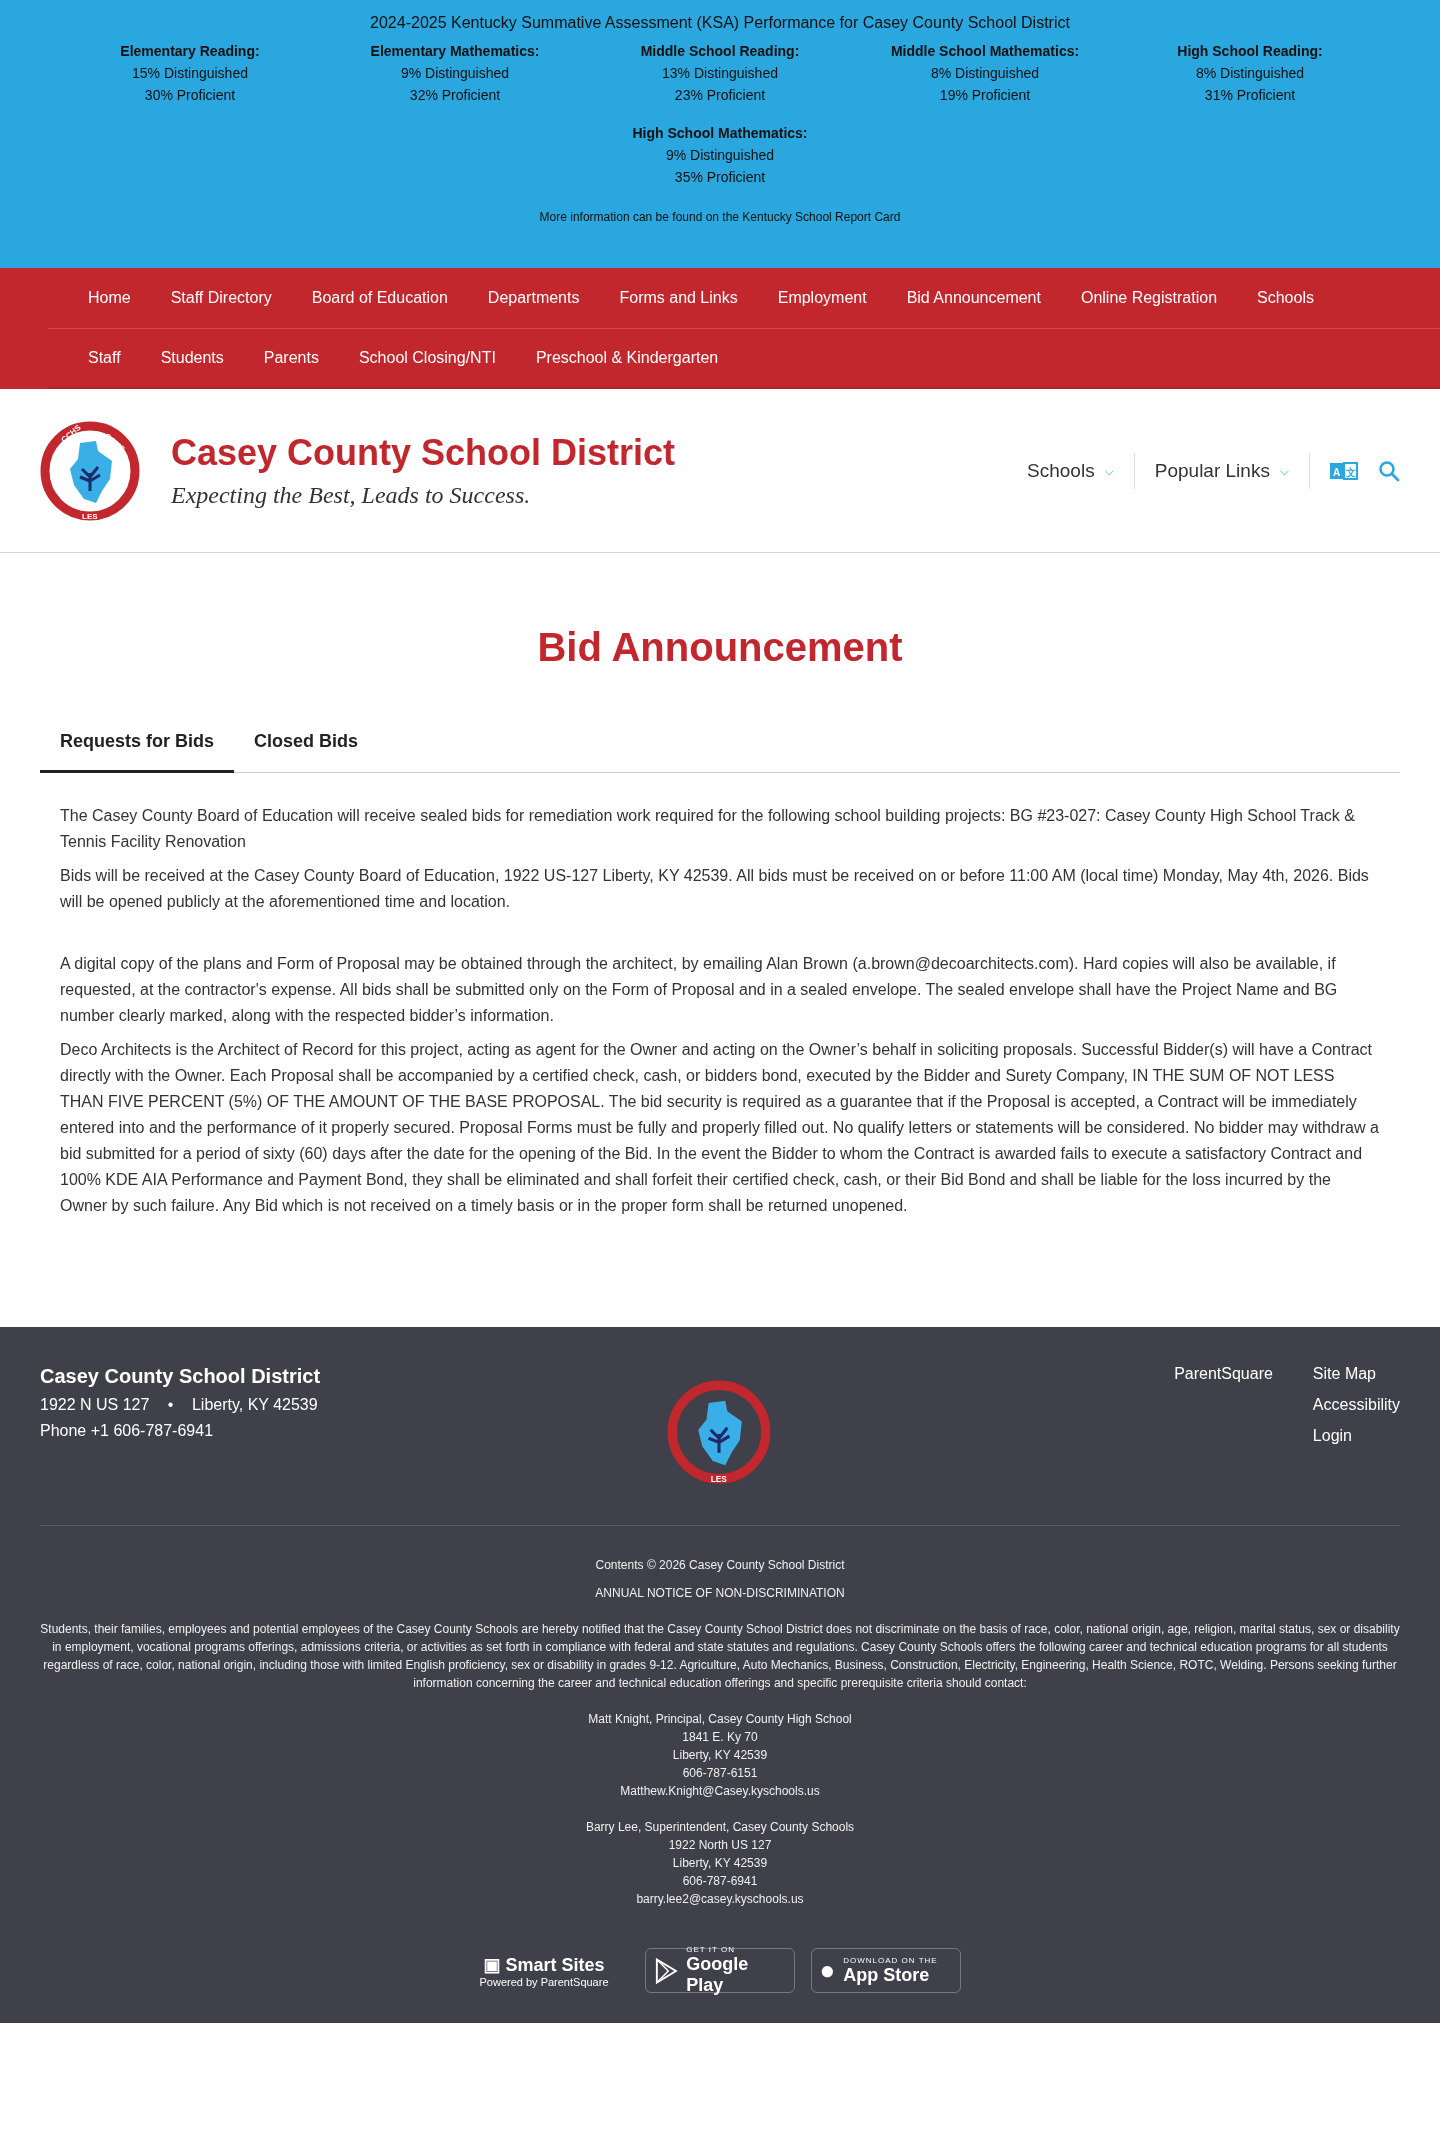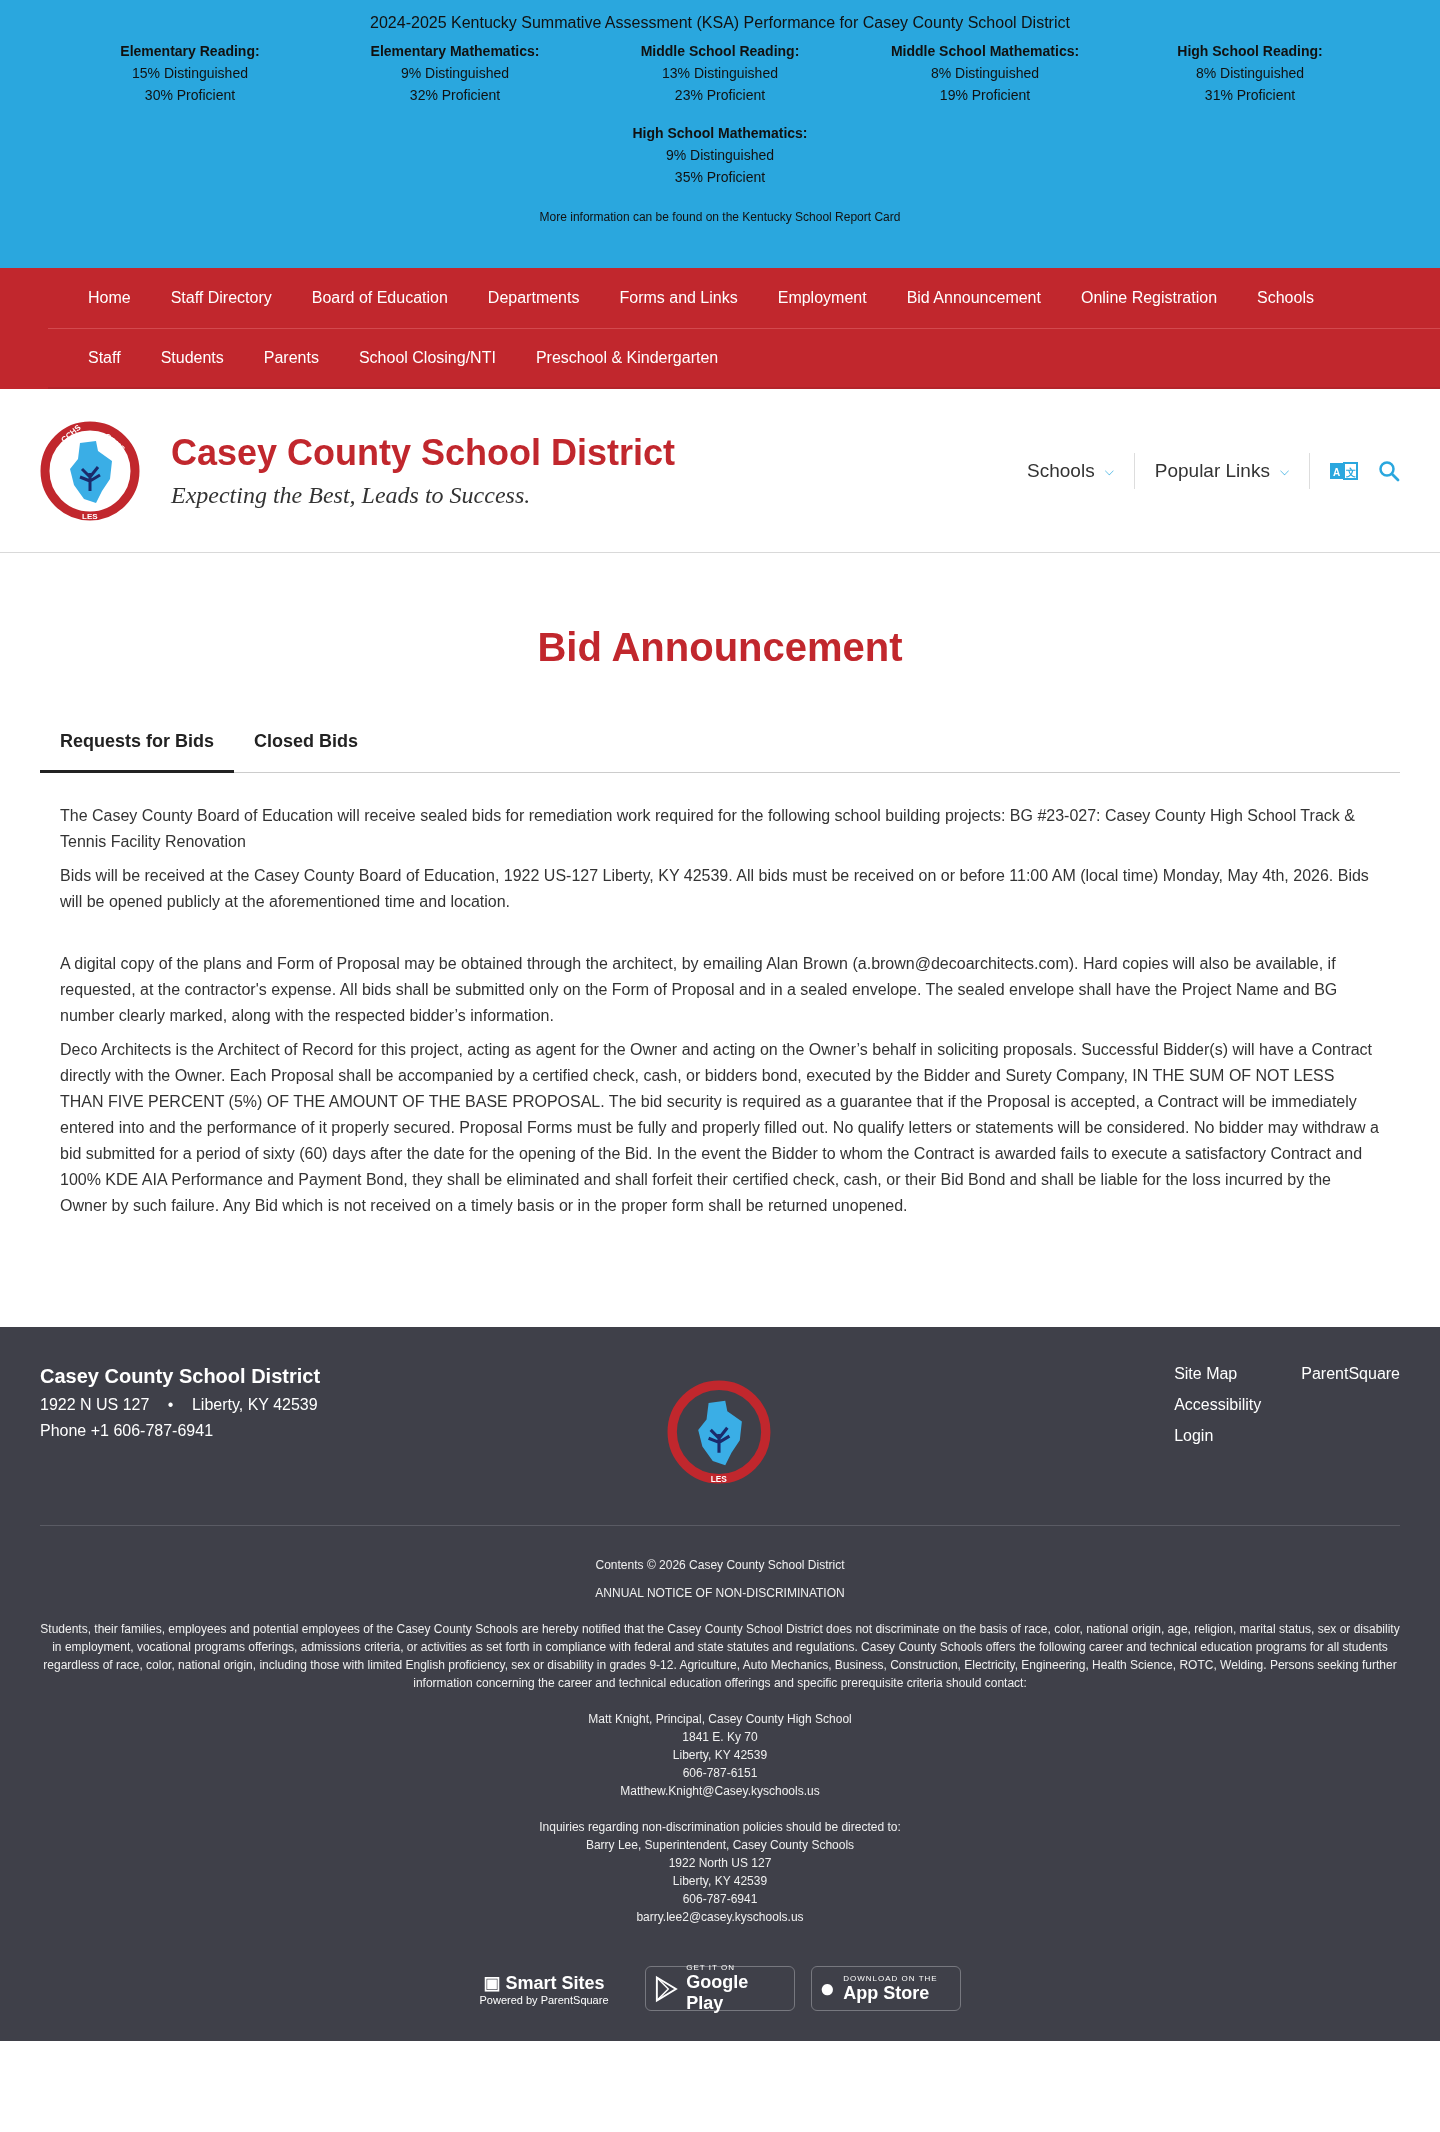--- a/index.html
+++ b/index.html
@@ -195,43 +195,42 @@
       <div class="ft-line">Phone +1 606-787-6941</div>
     </div>
     <svg class="ft-logo" viewBox="0 0 100 100">
       <circle cx="50" cy="50" r="45" fill="#3f4049" stroke="#c1272d" stroke-width="9"></circle>
       <path d="M40 22 L56 20 L58 30 L72 40 L70 58 L62 70 L56 82 L44 78 L34 64 L30 48 L38 38 Z" fill="#3aaee6"></path>
       <path d="M50 70 L50 52 M50 56 L42 48 M50 56 L58 46 M50 60 L40 56 M50 60 L60 54" stroke="#1b2a6b" stroke-width="3" fill="none"></path>
       <text x="42" y="98" font-size="8" fill="#fff" font-family="Liberation Sans, sans-serif" font-weight="bold">LES</text>
     </svg>
     <div class="ft-links">
       <div class="ft-col">
+        <a class="ft-link">ParentSquare</a>
+      </div>
+      <div class="ft-col">
         <a class="ft-link">Site Map</a>
         <a class="ft-link">Accessibility</a>
         <a class="ft-link">Login</a>
-      </div>
-      <div class="ft-col">
-        <a class="ft-link">ParentSquare</a>
       </div>
     </div>
   </div>
   <div class="ft-hr"></div>
   <div class="ft-small">
     <div class="c1">Contents © 2026 Casey County School District</div>
     <div class="c2">ANNUAL NOTICE OF NON-DISCRIMINATION</div>
     <div class="notice">Students, their families, employees and potential employees of the Casey County Schools are hereby notified that the Casey County School District does not discriminate on the basis of race, color, national origin, age, religion, marital status, sex or disability in employment, vocational programs offerings, admissions criteria, or activities as set forth in compliance with federal and state statutes and regulations. Casey County Schools offers the following career and technical education programs for all students regardless of race, color, national origin, including those with limited English proficiency, sex or disability in grades 9-12. Agriculture, Auto Mechanics, Business, Construction, Electricity, Engineering, Health Science, ROTC, Welding. Persons seeking further information concerning the career and technical education offerings and specific prerequisite criteria should contact:</div>
     <div class="block">
       <div>Matt Knight, Principal, Casey County High School</div>
       <div>1841 E. Ky 70</div>
       <div>Liberty, KY 42539</div>
       <div>606-787-6151</div>
       <div>Matthew.Knight@Casey.kyschools.us</div>
     </div>
     <div class="block">
-      <div>Inquiries regarding non-discrimination policies should be directed to:</div>
       <div>Barry Lee, Superintendent, Casey County Schools</div>
       <div>1922 North US 127</div>
       <div>Liberty, KY 42539</div>
       <div>606-787-6941</div>
       <div>barry.lee2@casey.kyschools.us</div>
     </div>
   </div>
   <div class="badges">
     <div class="smart">
       <div class="s1"><span>▣ </span><span>Smart Sites</span></div>

